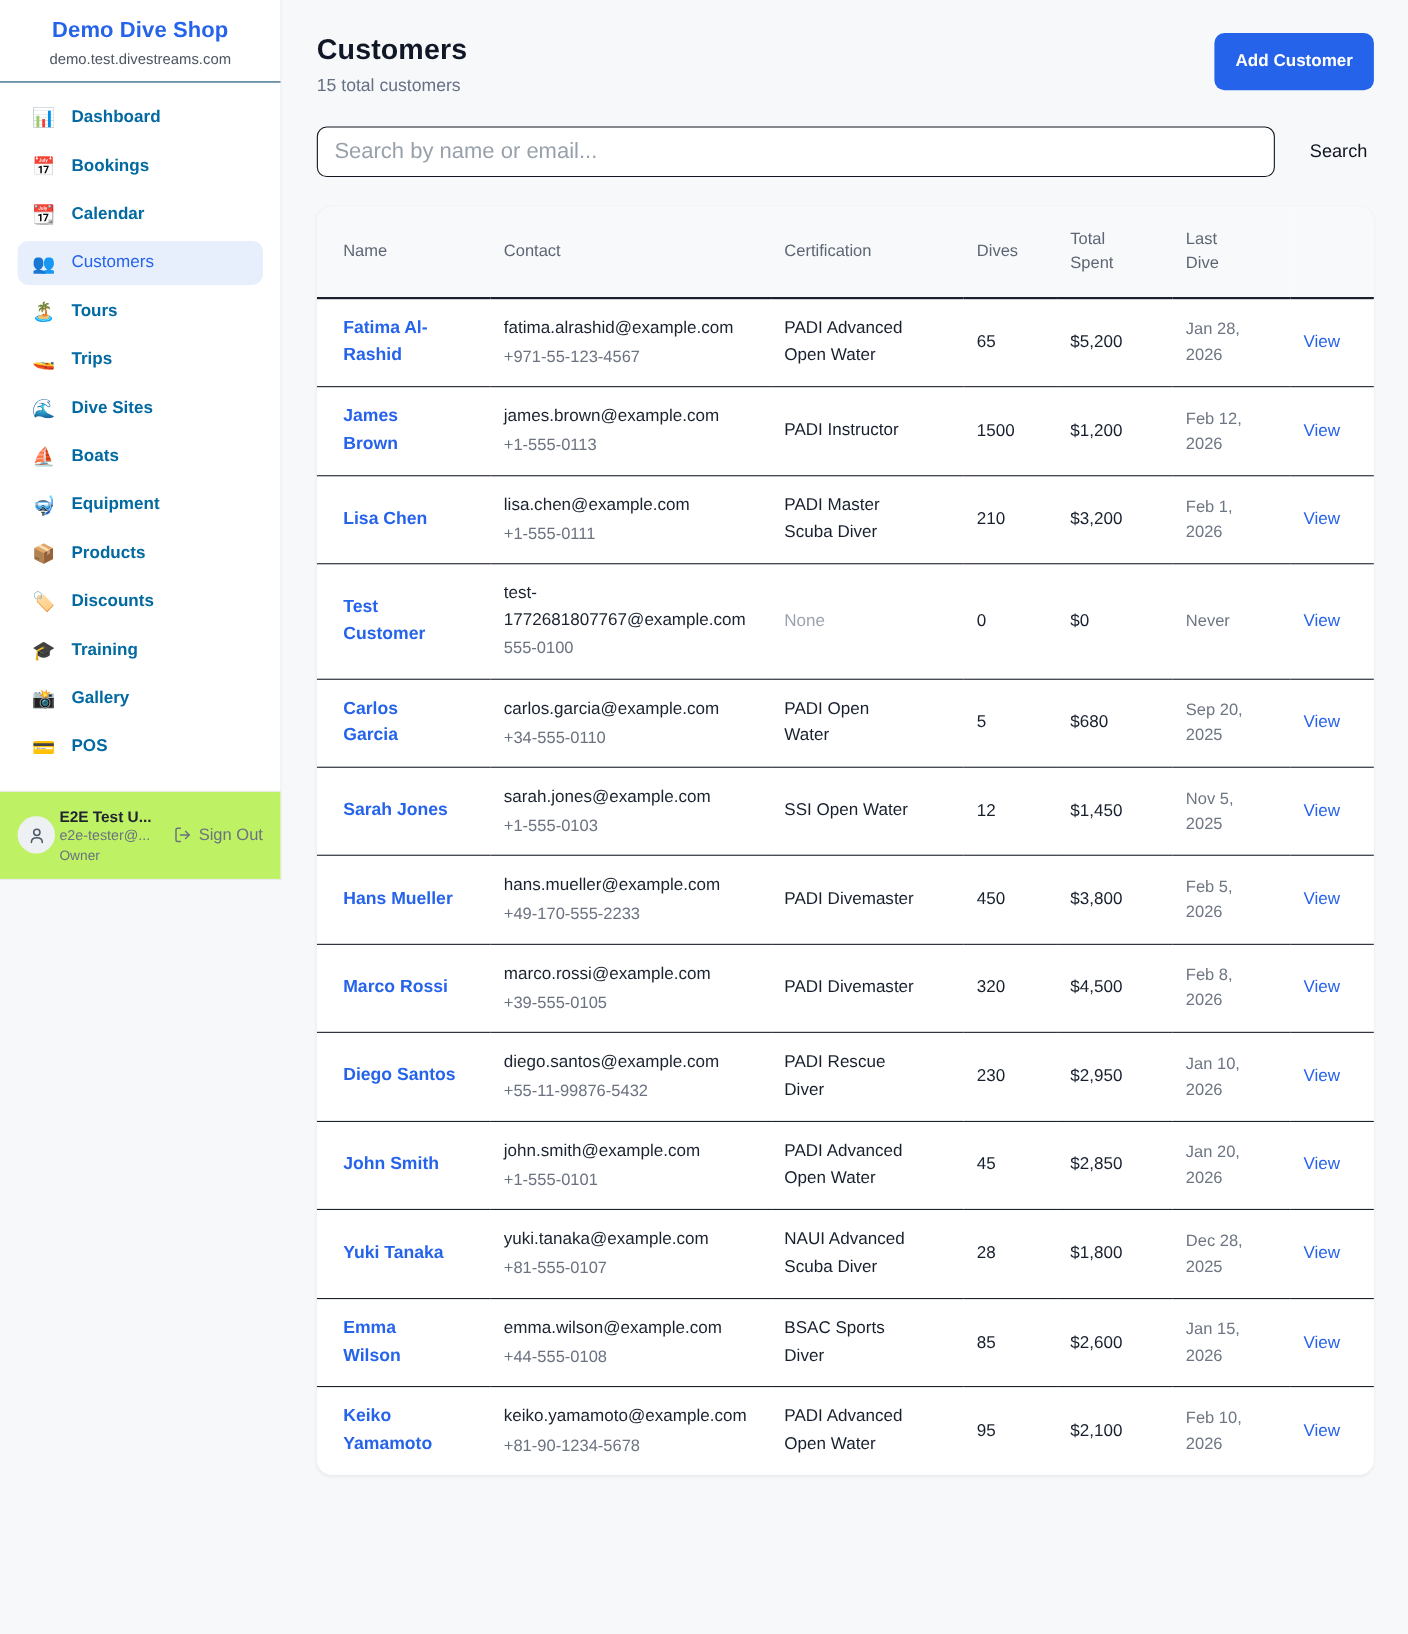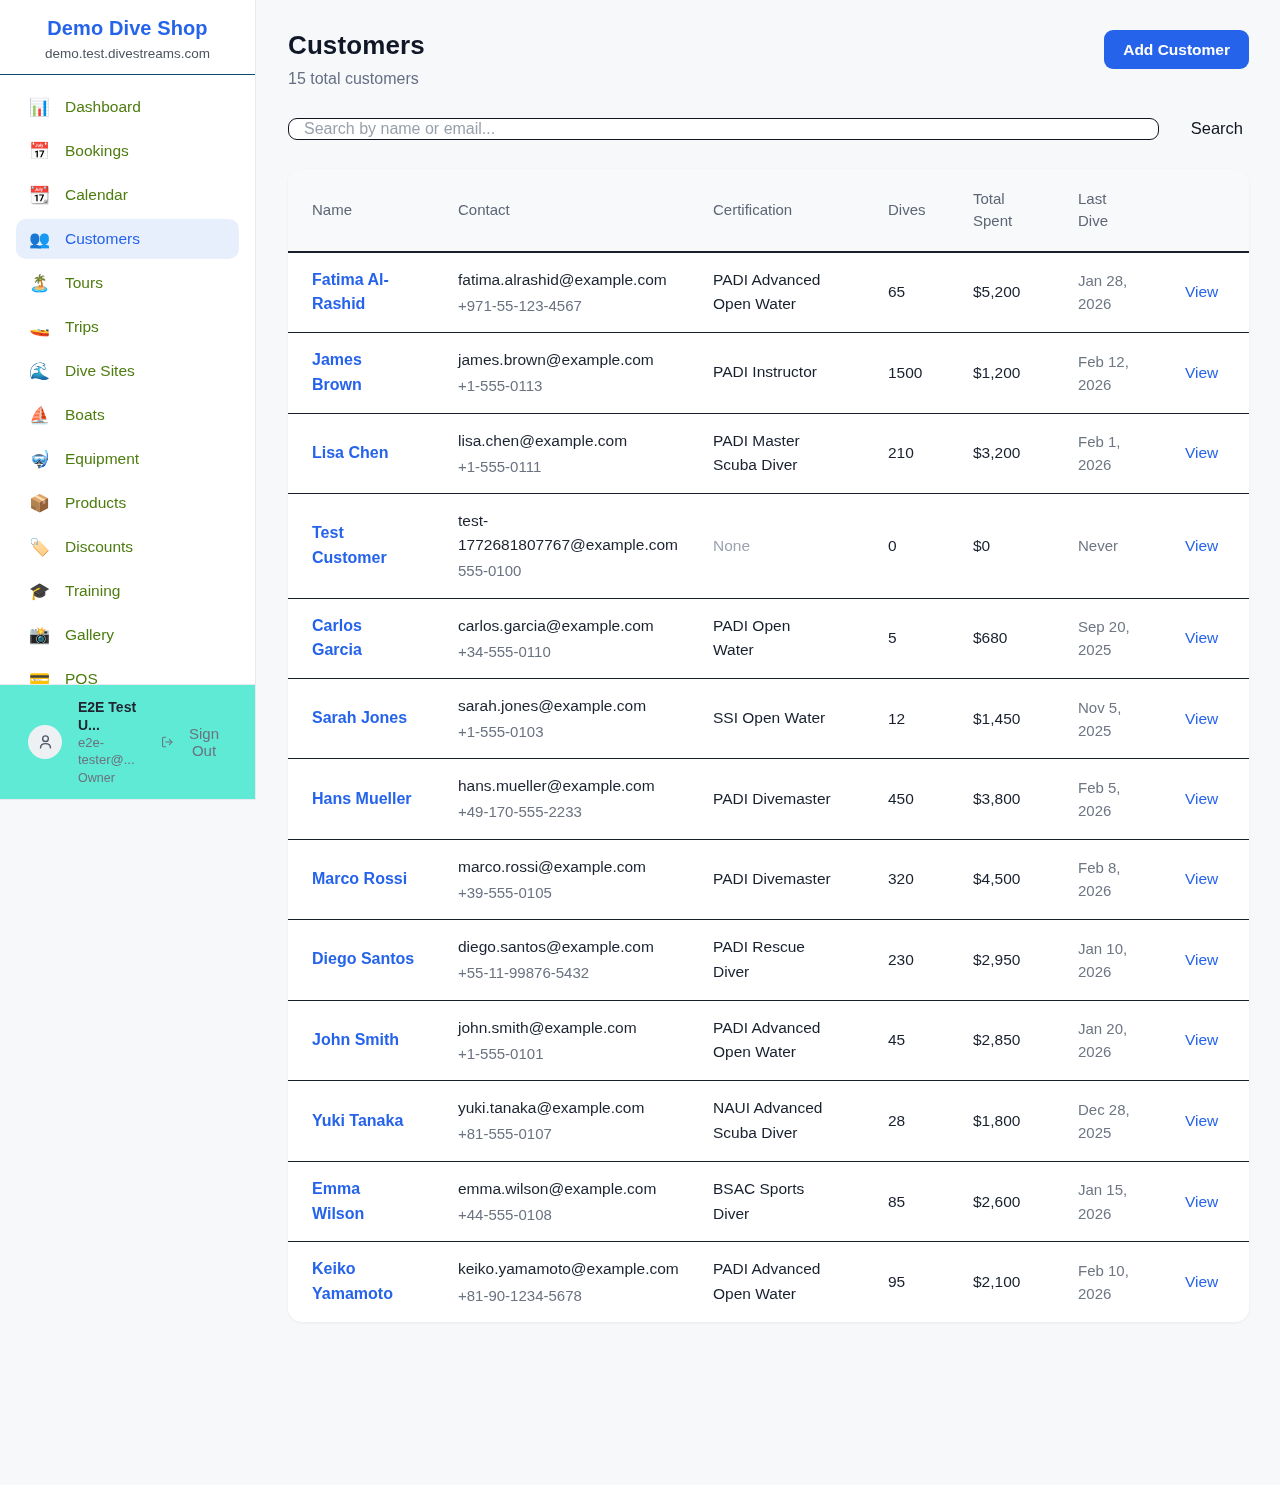--- a/index.html
+++ b/index.html
@@ -31,29 +31,29 @@
   .brand-title{font-size:20px;font-weight:700;color:var(--accent);letter-spacing:.1px;}
   .brand-domain{font-size:13.5px;color:#4d5561;margin-top:6px;}
   .nav{padding:12px 16px 0 16px;}
   .nav-item{
     display:flex;align-items:center;gap:14px;
     height:40px;margin-bottom:4px;
     padding:0 13px;border-radius:10px;
     cursor:pointer;
   }
   .nav-icon{width:22px;font-size:17px;line-height:1;text-align:center;}
-  .nav-label{font-size:15.5px;color:#4d7c0f;}
+  .nav-label{font-size:15.5px;color:#0369a1;font-weight:bold;}
   .nav-item.active{background:var(--active-item-bg);}
   .nav-item.active .nav-label{color:var(--accent);font-weight:500;}
   .user-footer{
     position:absolute;left:0;right:0;bottom:0;
     border-top:1px solid #e8eaee;
-    padding:13px 28px;
-    display:flex;align-items:center;gap:16px;
-    background:#5eead4;
+    padding:13px 16px;
+    display:flex;align-items:center;gap:4px;
+    background:#bef264;
   }
   .avatar{
     width:34px;height:34px;border-radius:50%;
     background:#eef1f4;flex:none;
     display:flex;align-items:center;justify-content:center;
   }
   .user-info{display:flex;flex-direction:column;min-width:0;}
   .user-name{font-size:14px;font-weight:700;color:#1f2430;line-height:1.3;}
   .user-email{font-size:13px;color:#6b7280;line-height:1.3;margin-top:1px;}
   .user-role{font-size:12.5px;color:#6b7280;line-height:1.3;margin-top:1px;}
@@ -63,27 +63,27 @@
     font-family:inherit;font-size:15px;color:#6b7280;
   }
   
   .main{margin-left:256px;padding:30px 31px 35px 32px;}
   .page-header{display:flex;align-items:flex-start;justify-content:space-between;}
   .page-title{font-size:26px;font-weight:700;color:#101828;letter-spacing:.1px;}
   .page-subtitle{font-size:16px;color:#667085;margin-top:9px;}
   .add-btn{
     background:var(--accent);color:#fff;border:none;cursor:pointer;
     font-family:inherit;font-size:15.5px;font-weight:600;
-    height:39px;padding:0 19px;border-radius:9px;
+    height:52px;padding:0 19px;border-radius:9px;
   }
   .search-row{display:flex;align-items:center;margin-top:27px;}
   .search-input{
-    flex:1;height:22px;
+    flex:1;height:46px;
     border:1.5px solid #10151f;border-radius:9px;
-    padding:0 15px;font-family:inherit;font-size:16px;color:#111827;
+    padding:0 15px;font-family:inherit;font-size:20px;color:#111827;
     background:#fff;outline:none;
   }
   .search-input::placeholder{color:#98a1ab;}
   .search-btn{
     background:none;border:none;cursor:pointer;
     font-family:inherit;font-size:16.5px;color:#0f1420;
     margin-left:26px;padding:4px 6px;
   }
   
   .card{

